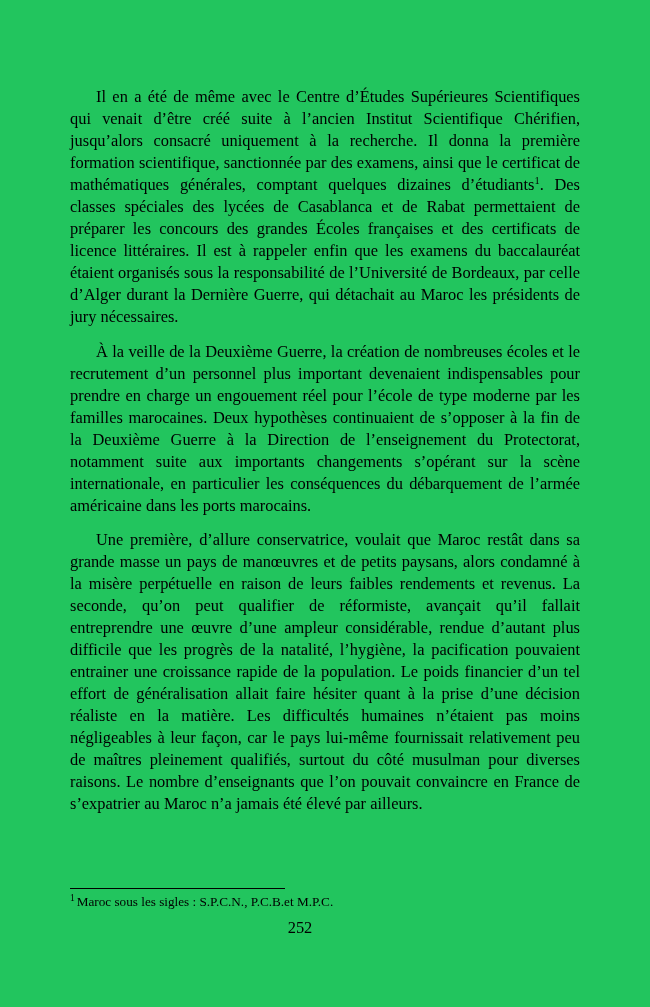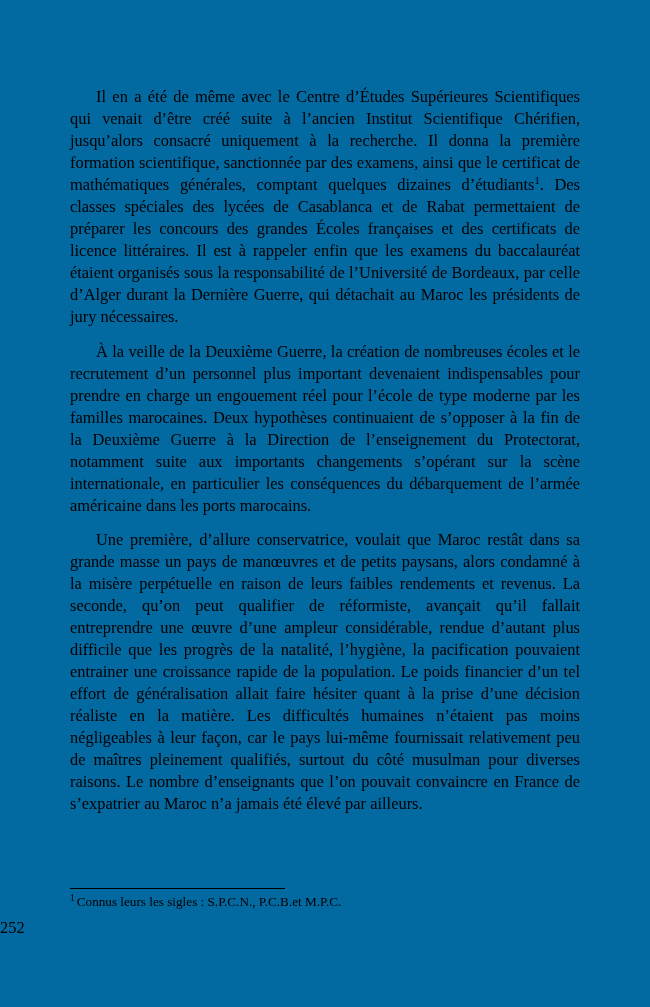--- a/index.html
+++ b/index.html
@@ -15,21 +15,21 @@
     color: #000000;
     overflow: hidden;
   }
 
   .page {
     position: absolute;
     left: 0;
     top: 0;
     width: 650px;
     height: 1007px;
-    background: #0369a1;
+    background: #22c55e;
   }
 
   .body-block {
     position: absolute;
     left: 70px;
     top: 86px;
     width: 510px;
   }
 
   p.para {
@@ -80,21 +80,21 @@
     vertical-align: super;
     line-height: 0;
     margin-right: 2px;
   }
 
   .page-number {
     position: absolute;
     left: 0;
     top: 918px;
     width: 600px;
-    text-align: left;
+    text-align: center;
     font-size: 16.4px;
     line-height: 20px;
   }
 </style>
 </head>
 <body>
 
 <div class="page">
 
   <div class="body-block">
@@ -102,18 +102,18 @@
     <p class="para"><span>Il en a été de même avec le Centre d’Études Supérieures Scientifiques qui venait d’être  créé suite à l’ancien Institut Scientifique Chérifien, jusqu’alors consacré uniquement à la recherche. Il donna la première formation scientifique, sanctionnée par des examens, ainsi que le certificat de mathématiques générales, comptant quelques dizaines d’étudiants</span><sup class="fn-ref">1</sup><span>. Des classes spéciales des lycées de Casablanca et de Rabat permettaient de préparer les concours des grandes Écoles françaises et des certificats de licence littéraires. Il est à rappeler enfin que les examens du baccalauréat étaient organisés sous la responsabilité de l’Université de Bordeaux, par celle d’Alger durant la Dernière Guerre, qui détachait au Maroc les présidents de jury nécessaires.</span></p>
 
     <p class="para">À la veille de la Deuxième Guerre, la création de nombreuses écoles et le recrutement d’un personnel plus important devenaient indispensables pour prendre en charge un engouement réel pour l’école de type moderne par les familles marocaines. Deux hypothèses continuaient de s’opposer à la fin de la Deuxième Guerre à la Direction de l’enseignement du Protectorat, notamment suite aux importants changements s’opérant sur la scène internationale, en particulier les conséquences du débarquement de l’armée américaine dans les ports marocains.</p>
 
     <p class="para">Une première, d’allure conservatrice, voulait que Maroc restât dans sa grande masse un pays de manœuvres et de petits paysans, alors condamné à la misère perpétuelle en raison de leurs faibles rendements et revenus. La seconde, qu’on peut qualifier de réformiste, avançait qu’il fallait entreprendre une œuvre d’une ampleur considérable, rendue d’autant plus difficile que les progrès de la natalité, l’hygiène, la pacification pouvaient entrainer une croissance rapide de la population. Le poids financier d’un tel effort de généralisation allait faire hésiter quant à la prise d’une décision réaliste en la matière. Les difficultés humaines n’étaient pas moins négligeables à leur façon, car le pays lui-même fournissait relativement peu de maîtres pleinement qualifiés, surtout du côté musulman pour diverses raisons. Le nombre d’enseignants que l’on pouvait convaincre en France de s’expatrier au Maroc n’a jamais été élevé par ailleurs.</p>
 
   </div>
 
   <div class="footnote-area">
     <div class="footnote-rule"></div>
-    <p class="footnote-text"><sup>1</sup><span>Connus leurs les sigles : S.P.C.N., P.C.B.et M.P.C.</span></p>
+    <p class="footnote-text"><sup>1</sup><span>Maroc sous les sigles : S.P.C.N., P.C.B.et M.P.C.</span></p>
   </div>
 
   <div class="page-number">252</div>
 
 </div>
 
 </body></html>

